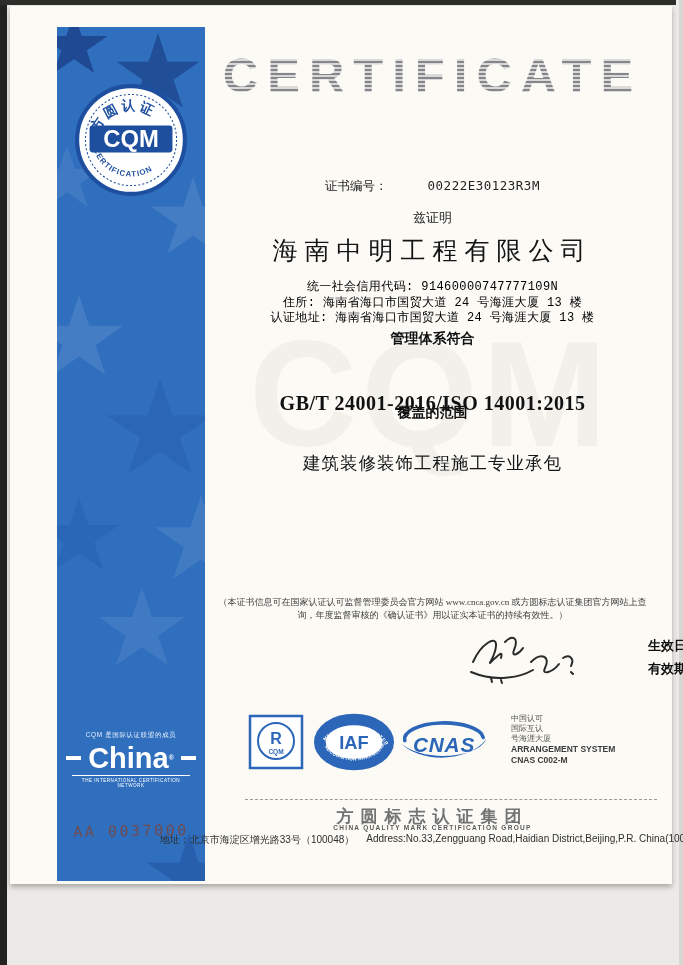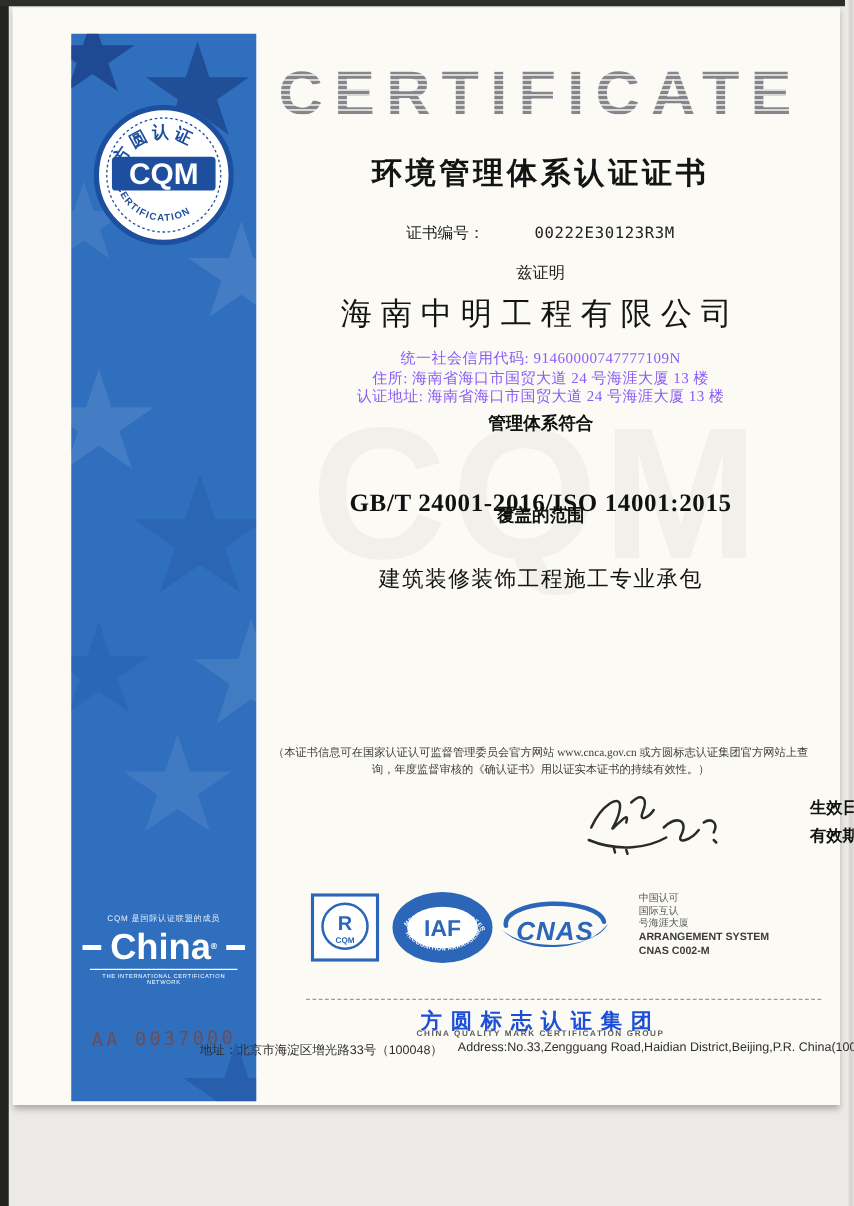--- a/index.html
+++ b/index.html
@@ -60,22 +60,22 @@
                color:rgba(110,110,112,0.07); line-height:160px; pointer-events:none; }
 
   .doc-title { position:absolute; left:0; top:116px; width:475px; font-size:24px; font-weight:bold;
                color:#141414; letter-spacing:3px; }
   .cert-no { position:absolute; left:0; top:172px; width:475px; font-size:12.5px; color:#222; }
   .cert-no .val { font-family:"DejaVu Sans Mono", monospace; letter-spacing:0.5px;margin-left:40px; }
   .certify { position:absolute; left:0; top:203px; width:475px; font-size:13px; color:#222;
              font-family:"Liberation Serif", serif; }
   .company { position:absolute; left:0; top:228px; width:475px; font-size:25px; color:#141414;
              letter-spacing:7px; font-family:"Liberation Serif", serif; }
-  .info-line { position:absolute; left:0; width:475px; font-size:12px; color:#8b5cf6;
-               font-family:Liberation Serif, serif; letter-spacing:0.4px; }
+  .info-line { position:absolute; left:0; width:475px; font-size:12px; color:#000000;
+               font-family:Liberation Mono, monospace; letter-spacing:0.4px; }
   .info-1 { top:272px; } .info-2 { top:288px; } .info-3 { top:303px; }
 
   .conform { position:absolute; left:0; top:324px; width:475px; font-size:14px; font-weight:bold; color:#111; }
   .standard { position:absolute; left:0; top:341px; width:475px; font-size:20px; font-weight:bold;
               color:#111; font-family:"Liberation Serif", serif; letter-spacing:0.5px;margin-top:45px; }
   .scope-label { position:absolute; left:0; top:398px; width:475px; font-size:14px; font-weight:bold; color:#111; }
   .scope-1 { position:absolute; left:-10px; top:421px; width:495px; font-size:17.5px; color:#151515;
              font-family:"Liberation Serif", serif; letter-spacing:1px; }
   .scope-2 { position:absolute; left:0; top:445px; width:475px; font-size:17.5px; color:#151515;
              font-family:"Liberation Serif", serif; letter-spacing:1px; }
@@ -91,21 +91,21 @@
   .marks-row { position:absolute; left:0; top:0; width:475px; height:0; }
   .mark-rcqm { position:absolute; left:53px; top:708px; width:56px; height:56px; }
   .mark-iaf  { position:absolute; left:117px; top:706px; width:84px; height:60px; }
   .mark-cnas { position:absolute; left:205px; top:710px; width:88px; height:54px; }
   .acc-block { position:absolute; left:300px; top:708px; width:140px; text-align:left;margin-left:16px; }
   .acc-cn { font-size:8px; color:#555; line-height:10px; }
   .acc-en { font-size:8.5px; color:#3c3c3c; font-weight:bold; line-height:11px; }
 
   .divider { position:absolute; left:50px; top:793px; width:412px; border-top:1.5px dashed #9a9a96; }
   .group-cn { position:absolute; left:0; top:799px; width:475px; font-size:17px; font-weight:bold;
-              color:#1d4ed8; letter-spacing:7px; }
+              color:#737373; letter-spacing:7px; }
   .group-en { position:absolute; left:0; top:818px; width:475px; font-size:6.5px; font-weight:bold;
               letter-spacing:1.3px; color:#5a5a5a; }
   .footer-addr { position:absolute; left:-40px; top:827px; width:555px; display:flex;
                  justify-content:center; gap:12px; font-size:10px; color:#2e2e2e; }
   .footer-url { position:absolute; left:0; top:842px; width:475px; font-size:9.5px; font-weight:bold; color:#3a3a3a; }
 </style>
 </head>
 <body>
 
 <div class="scan">
@@ -154,21 +154,20 @@
 
       <div class="band-serial">AA 0037000</div>
     </div>
 
     <div class="main">
 
       <div class="watermark">CQM</div>
 
       <div class="cert-word">CERTIFICATE</div>
 
-      <div class="doc-title">环境管理体系认证证书</div>
 
       <div class="cert-no">
         <span>证书编号：</span><span class="val">00222E30123R3M</span>
       </div>
 
       <div class="certify">兹证明</div>
 
       <div class="company">海南中明工程有限公司</div>
 
       <div class="info-line info-1">统一社会信用代码: 91460000747777109N</div>

